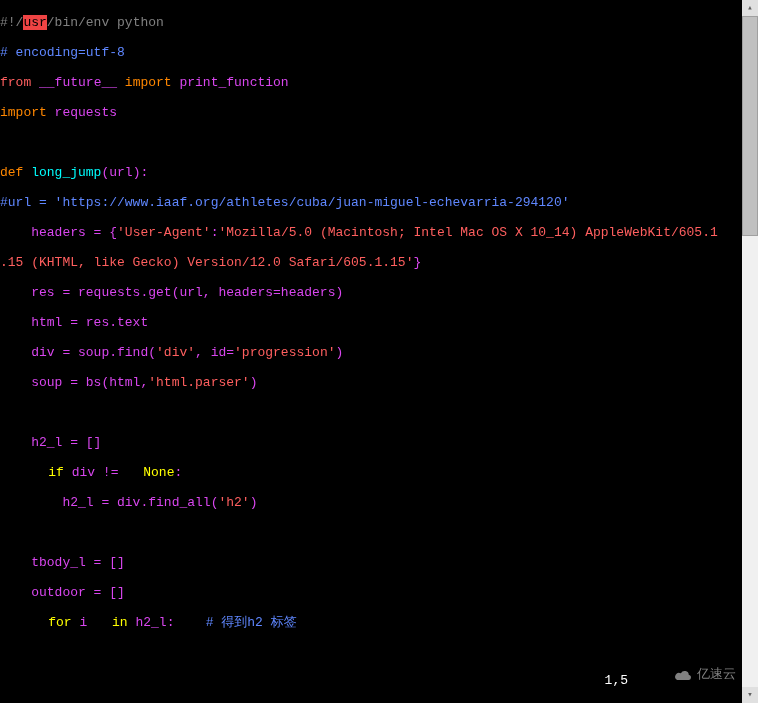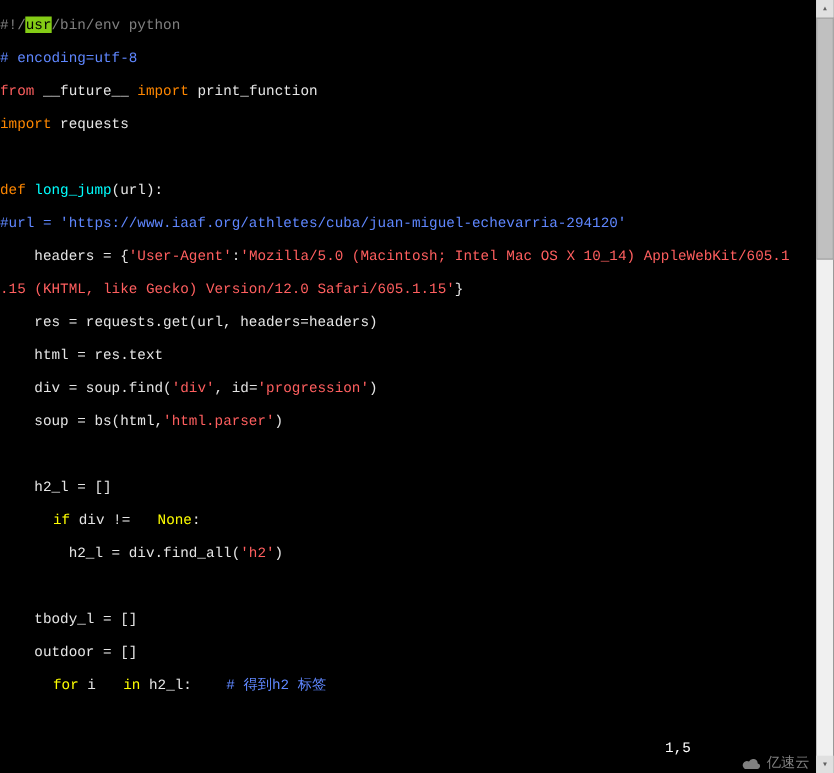--- a/index.html
+++ b/index.html
@@ -20,31 +20,31 @@
     }
     .editor {
       padding: 0;
       white-space: pre;
     }
     .line {
       display: block;
       white-space: pre;
     }
     .hl-yellow-bg {
-      background: #84cc16;
+      background: #ef4444;
       color: #000000;
     }
     .kw-red { color: #ff5f5f; }
     .kw-cyan { color: #00ffff; }
     .kw-orange { color: #ff8700; }
     .kw-yellow { color: #ffff00; margin-left: 17px; }
     .str-red { color: #ff5f5f; }
     .comment-blue { color: #5f87ff; }
     .comment-grey { color: #808080; }
-    .white { color: #e5e5e5; }
+    .white { color: #d946ef; }
     
     .scrollbar-track {
       position: absolute;
       right: 0;
       top: 0;
       width: 16px;
       height: 703px;
       background: #f0f0f0;
     }
     .scrollbar-thumb {
@@ -72,21 +72,21 @@
     
     .status-pos {
       position: absolute;
       bottom: 15px;
       right: 130px;
       color: #ffffff;
       font-size: 13px;
     }
     .watermark {
       position: absolute;
-      bottom: 2px;
+      bottom: 21px;
       right: 22px;
       color: #808080;
       font-size: 13px;
       display: flex;
       align-items: center;
       gap: 4px;
     }
     .watermark svg {
       width: 20px;
       height: 14px;

